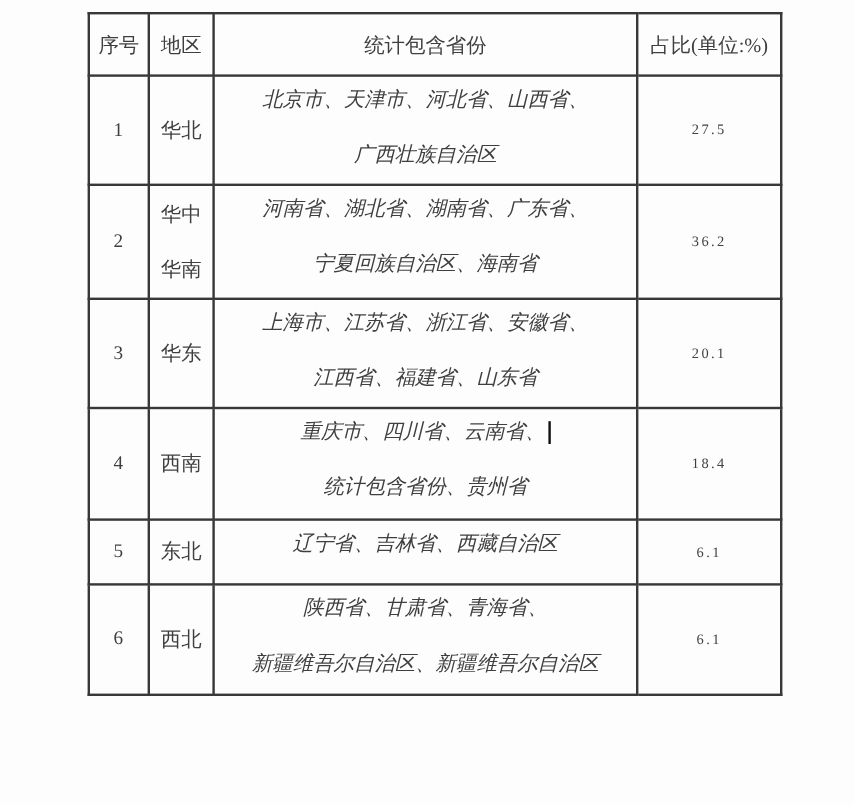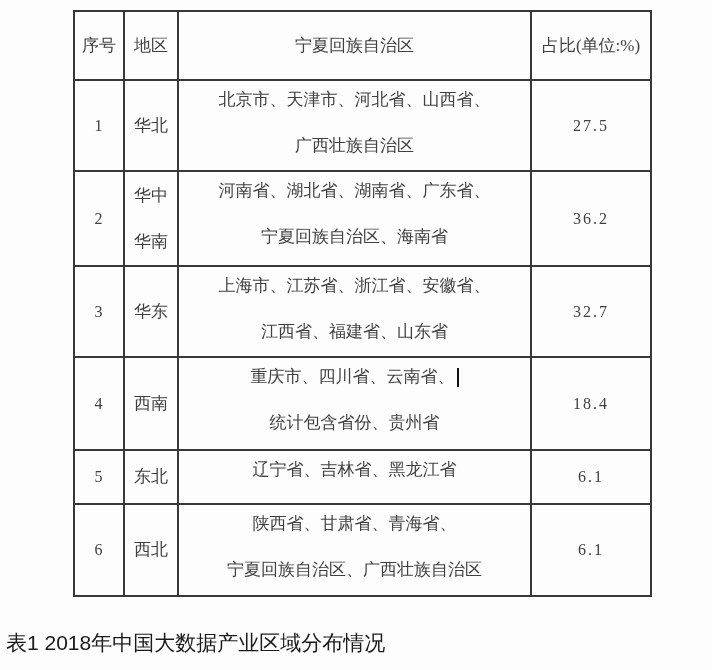--- a/index.html
+++ b/index.html
@@ -24,22 +24,22 @@
   }
   table.doc-table td, table.doc-table th {
     border: 2px solid #383838;
     text-align: center;
     font-weight: normal;
     overflow: hidden;
   }
   th.h-cell { vertical-align: middle; font-size: 17px; }
   td.c-no   { vertical-align: middle; font-size: 16px; letter-spacing: 1px; }
   td.c-region { vertical-align: middle; }
-  td.c-prov { vertical-align: top; padding-top: 5px; }
-  td.c-pct  { vertical-align: middle; font-size: 16px; letter-spacing: 2px; }
+  td.c-prov { vertical-align: top; padding-top: 5px; font-style: italic; }
+  td.c-pct  { vertical-align: middle; font-size: 12px; letter-spacing: 2px; }
   .tline { line-height: 28px; margin-bottom: 18px; white-space: nowrap; }
   .tline:last-child { margin-bottom: 0; }
   .caret {
     display: inline-block;
     width: 2px;
     height: 19px;
     background: #111111;
     vertical-align: middle;
     margin-left: 2px;
     position: relative;
@@ -62,24 +62,24 @@
 
   <table class="doc-table">
     <colgroup>
       <col style="width:50px">
         <col style="width:54px">
         <col style="width:353px">
         <col style="width:120px">
     </colgroup>
 
     <tbody>
-        <tr style="height:69px">
+        <tr style="height:52px">
       <th class="h-cell">序号</th>
       <th class="h-cell">地区</th>
-      <th class="h-cell">宁夏回族自治区</th>
+      <th class="h-cell">统计包含省份</th>
       <th class="h-cell">占比(单位:%)</th>
     </tr>
 
     <tr style="height:91px">
       <td class="c-no">1</td>
       <td class="c-region">
         <div class="tline">华北</div>
       </td>
       <td class="c-prov">
         <div class="tline">北京市、天津市、河北省、山西省、</div>
@@ -103,55 +103,54 @@
 
     <tr style="height:91px">
       <td class="c-no">3</td>
       <td class="c-region">
         <div class="tline">华东</div>
       </td>
       <td class="c-prov">
         <div class="tline">上海市、江苏省、浙江省、安徽省、</div>
         <div class="tline">江西省、福建省、山东省</div>
       </td>
-      <td class="c-pct">32.7</td>
+      <td class="c-pct">20.1</td>
     </tr>
 
     <tr style="height:93px">
       <td class="c-no">4</td>
       <td class="c-region">
         <div class="tline">西南</div>
       </td>
       <td class="c-prov">
         <div class="tline"><span>重庆市、四川省、云南省、</span><span class="caret"></span></div>
         <div class="tline">统计包含省份、贵州省</div>
       </td>
       <td class="c-pct">18.4</td>
     </tr>
 
     <tr style="height:54px">
       <td class="c-no">5</td>
       <td class="c-region">
         <div class="tline">东北</div>
       </td>
       <td class="c-prov">
-        <div class="tline">辽宁省、吉林省、黑龙江省</div>
+        <div class="tline">辽宁省、吉林省、西藏自治区</div>
       </td>
       <td class="c-pct">6.1</td>
     </tr>
 
     <tr style="height:92px">
       <td class="c-no">6</td>
       <td class="c-region">
         <div class="tline">西北</div>
       </td>
       <td class="c-prov">
         <div class="tline">陕西省、甘肃省、青海省、</div>
-        <div class="tline">宁夏回族自治区、广西壮族自治区</div>
+        <div class="tline">新疆维吾尔自治区、新疆维吾尔自治区</div>
       </td>
       <td class="c-pct">6.1</td>
     </tr>
   </tbody>
     </table>
 
-  <div class="caption">表1 2018年中国大数据产业区域分布情况</div>
 
 </div>
 
 </body></html>

